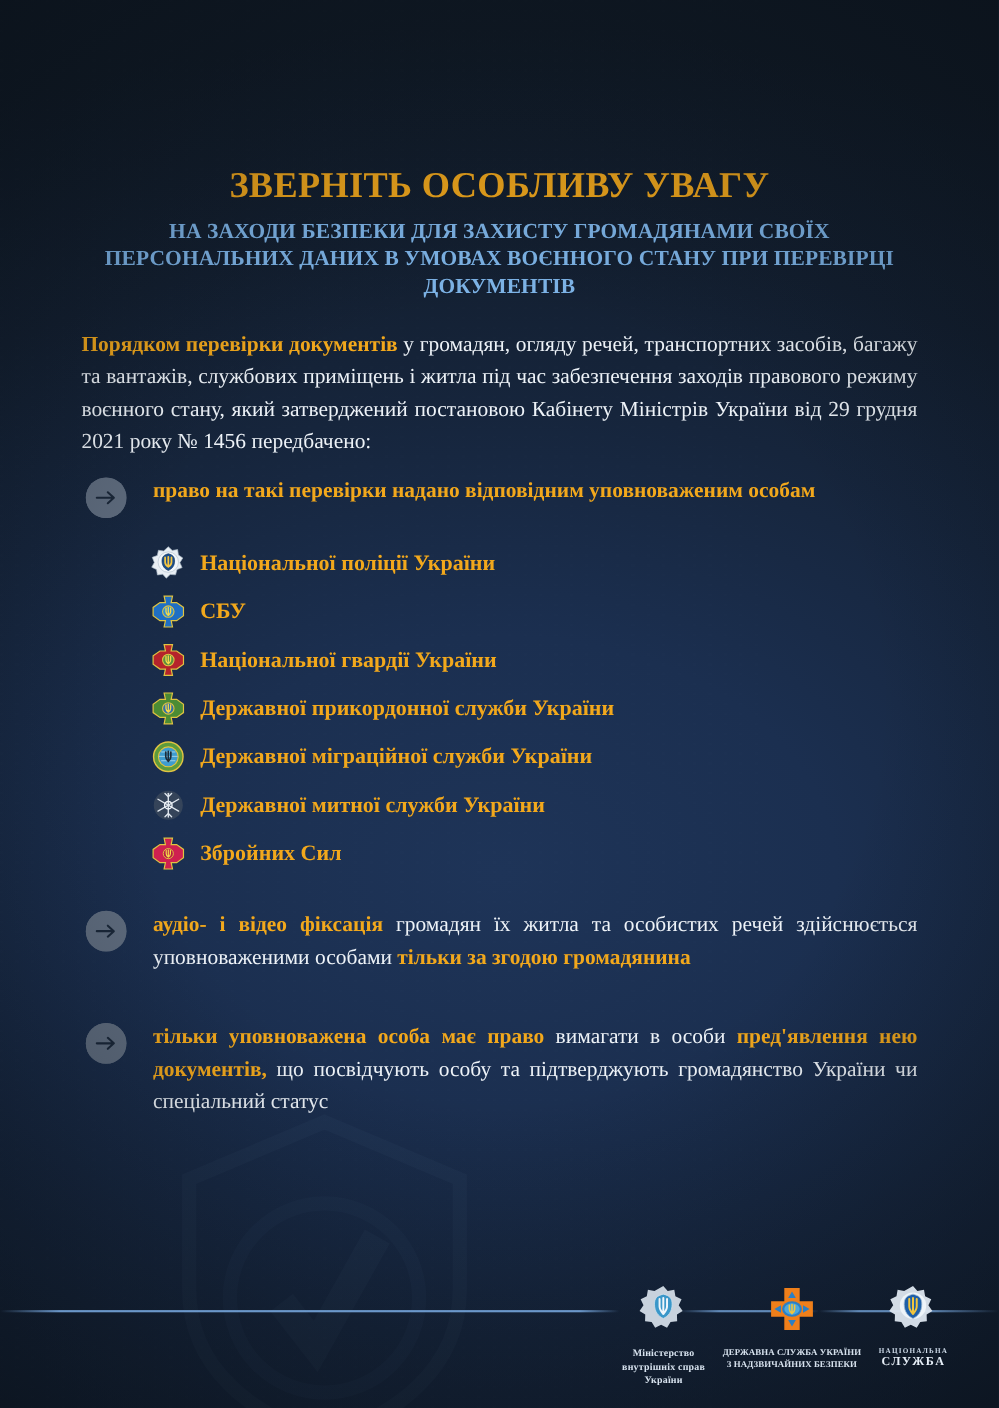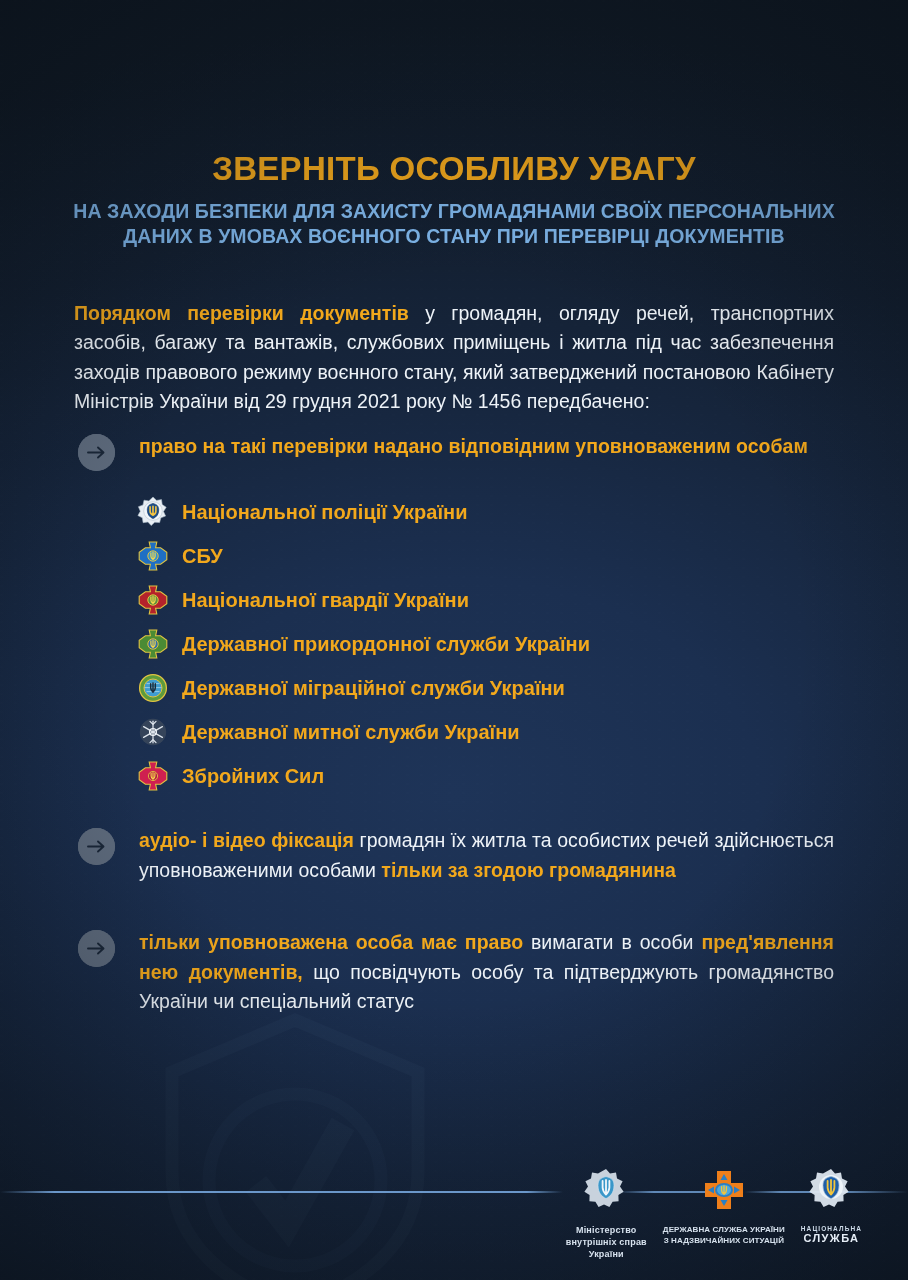--- a/index.html
+++ b/index.html
@@ -11,20 +11,21 @@
     font-family: "Liberation Sans", sans-serif;
   }
   #poster {
     position: relative;
     width: 908px;
     height: 1280px;
     overflow: hidden;
     background:
       radial-gradient(ellipse 120% 60% at 50% 62%, #1e3458 0%, #1b2f50 28%, #16253c 55%, #131f30 75%, #111b27 100%),
       linear-gradient(180deg, #16222e 0%, #16243a 18%, #1b2f50 48%, #17263c 76%, #121c28 100%);
+    font-family: Liberation Serif, serif;
   }
   
   .texture {
     position: absolute;
     inset: 0;
     opacity: .30;
     background-image:
       repeating-linear-gradient(0deg, rgba(255,255,255,.012) 0 2px, rgba(0,0,0,0) 2px 9px),
       repeating-linear-gradient(90deg, rgba(255,255,255,.010) 0 3px, rgba(0,0,0,0) 3px 14px);
     pointer-events: none;
@@ -374,21 +375,21 @@
       <span class="mark">
         <svg width="48" height="52" viewBox="0 0 48 52">
           <path d="M17 3 H31 V15 H43 V29 H31 V41 H17 V29 H5 V15 H17 Z" fill="#ef7f1a"></path>
           <path d="M24 6 L27.5 12 H20.5 Z M24 38 L20.5 32 H27.5 Z M8 22 L14 18.5 V25.5 Z M40 22 L34 18.5 V25.5 Z" fill="#2b7fc4"></path>
           <ellipse cx="24" cy="22" rx="9" ry="7" fill="#2b7fc4"></ellipse>
           <ellipse cx="24" cy="22" rx="7" ry="5.3" fill="#4ca8dd"></ellipse>
           <path d="M24 18 L24 26.2 M21.6 18.6 L21.6 22.2 C21.6 23.8 22.6 25.2 24 26.2 M26.4 18.6 L26.4 22.2 C26.4 23.8 25.4 25.2 24 26.2" fill="none" stroke="#f2c53c" stroke-width="1.4" stroke-linecap="round"></path>
         </svg>
       </span>
       <span class="cap">ДЕРЖАВНА СЛУЖБА УКРАЇНИ
-З НАДЗВИЧАЙНИХ СИТУАЦІЙ</span>
+З НАДЗВИЧАЙНИХ БЕЗПЕКИ</span>
     </div>
 
     <div class="footer-logo police">
       <span class="mark">
         <svg width="44" height="52" viewBox="0 0 44 52">
           <path d="M22 1 L26 5.6 L32 4.4 L33 10.4 L38.6 13.2 L36 18.6 L39.6 23.8 L34.4 27 L34.6 33.2 L28.6 33.8 L25.4 39 L20 36.4 L14.6 39 L11.4 33.8 L5.4 33.2 L5.6 27 L0.4 23.8 L4 18.6 L1.4 13.2 L7 10.4 L8 4.4 L14 5.6 Z" fill="#dde6ef" opacity=".95"></path>
           <circle cx="22" cy="19" r="12" fill="#eef4f9"></circle>
           <path d="M22 8.5 C28 10 30 12.2 30 17.6 C30 24.6 26.4 28.6 22 30.6 C17.6 28.6 14 24.6 14 17.6 C14 12.2 16 10 22 8.5 Z" fill="#1e5fa8" stroke="#9fb9d2" stroke-width=".7"></path>
           <path d="M22 12 L22 26.6 M18.6 12.9 L18.6 19.6 C18.6 22.2 20 24.4 22 26.6 M25.4 12.9 L25.4 19.6 C25.4 22.2 24 24.4 22 26.6" fill="none" stroke="#f2c53c" stroke-width="1.8" stroke-linecap="round"></path>
         </svg>

